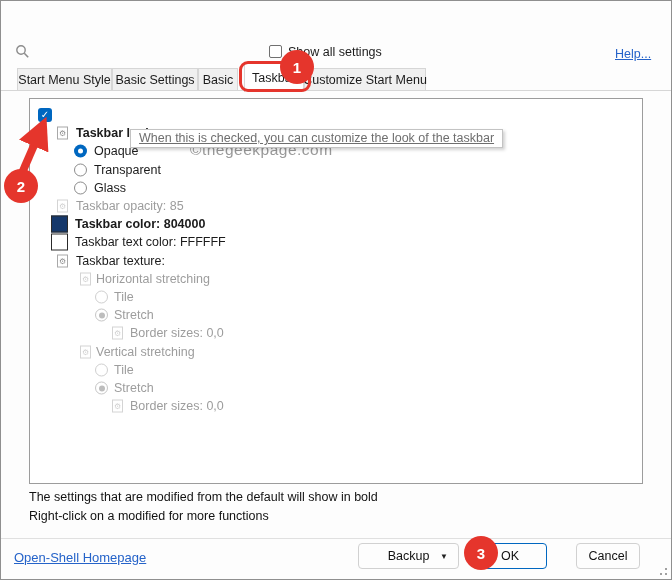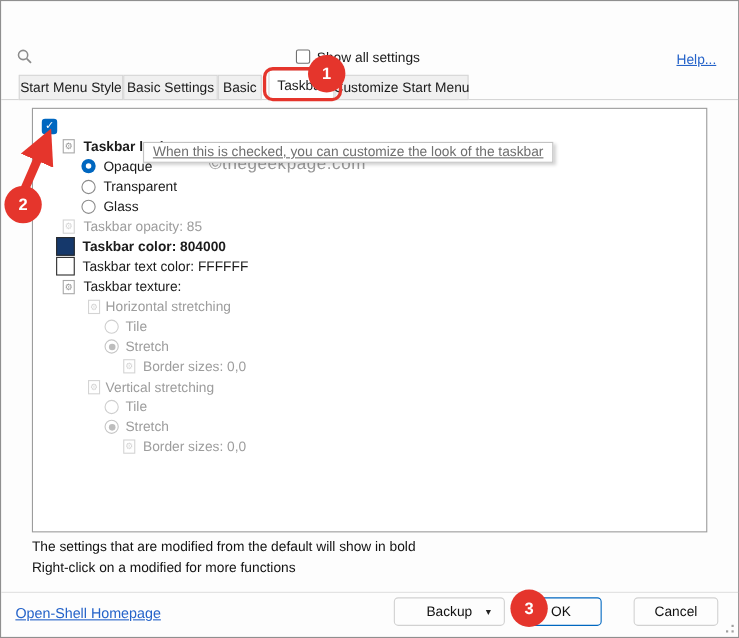--- a/index.html
+++ b/index.html
@@ -58,21 +58,21 @@
 
   
   .note { position:absolute; left:28px; font-size:12.5px; color:#121212; }
   .n1 { top:489px; } .n2 { top:508px; }
   .divider { position:absolute; left:0; top:537px; width:672px; height:1px; background:#e0e0e0; }
   .homepage-link { position:absolute; left:13px; top:549px; font-size:13px; color:var(--link); text-decoration:underline; cursor:pointer; }
   .btn { position:absolute; top:542px; height:26px; background:#fdfdfd; border:1px solid #d1d1d1; border-radius:4px; font-family:"Liberation Sans", sans-serif; font-size:12.5px; color:#111; display:flex; align-items:center; justify-content:center; cursor:pointer; }
   .backup-btn { left:357px; width:101px; }
   .backup-btn .caret { position:absolute; right:10px; font-size:8px; color:#222; }
   .ok-btn { left:472px; width:74px; border:1px solid var(--accent);text-align:center; }
-  .cancel-btn { left:575px; width:77px; }
+  .cancel-btn { left:575px; width:64px; }
   .grip { position:absolute; right:4px; bottom:4px; width:2px; height:2px; background:#a0a0a0; box-shadow:-5px 0 #a0a0a0, 0 -5px #a0a0a0; }
 
   
   .badge { position:absolute; width:34px; height:34px; border-radius:50%; background:var(--red); color:#fff; font-size:15px; font-weight:bold; display:flex; align-items:center; justify-content:center; z-index:45; }
   .badge.b1 { left:279px; top:49px; }
   .badge.b2 { left:3px;  top:168px; }
   .badge.b3 { left:463px; top:535px; }
   .redbox { position:absolute; left:238px; top:60px; width:72px; height:31px; border:3px solid var(--red); border-radius:9px; z-index:35; }
   .arrow-svg { position:absolute; left:0; top:100px; width:70px; height:90px; z-index:40; }
 </style>

